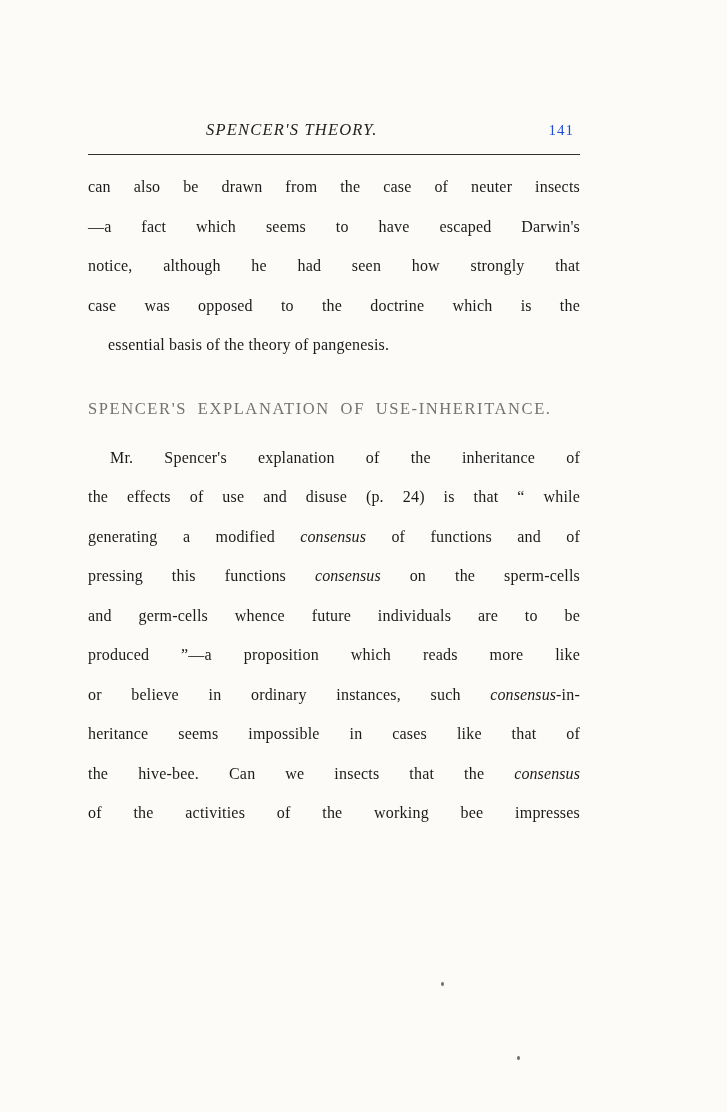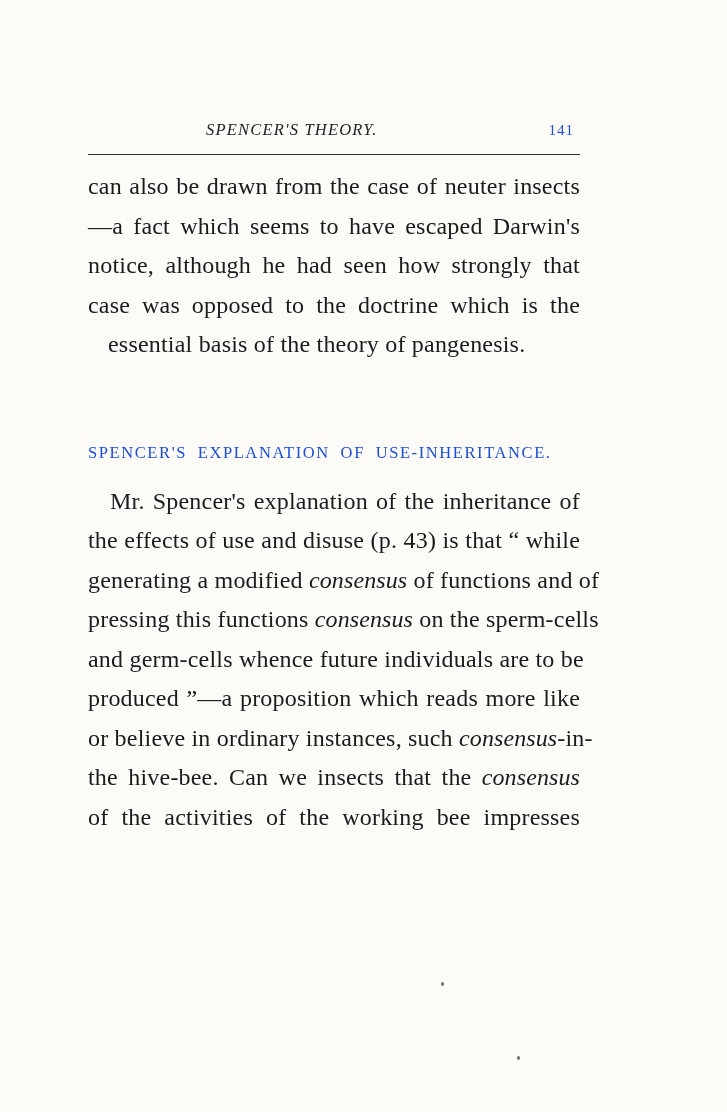--- a/index.html
+++ b/index.html
@@ -45,21 +45,21 @@
     color: #1d4ed8;
   }
   .header-rule {
     margin-top: 10px;
     border: none;
     border-top: 1.6px solid #30302e;
     height: 0;
   }
   .para {
     margin: 0;
-    font-size: 24px;
+    font-size: 16px;
     line-height: 39.5px;
     letter-spacing: 0.2px;
   }
   .para-1 { margin-top: 12px; }
   .para-2 { margin-top: 17px; }
   .line {
     text-align: justify;
     text-align-last: justify;
     white-space: nowrap;
   }
@@ -69,26 +69,26 @@
     margin-left: 20px;
   }
   .line.indent {
     text-indent: 22px;
   }
   .line i {
     font-style: italic;
     letter-spacing: 0.1px;
   }
   .section-heading {
-    margin-top: 76px;
+    margin-top: 32px;
     font-size: 16.5px;
     letter-spacing: 1.6px;
     word-spacing: 5px;
     line-height: 24px;
-    color: #1d4ed8;
+    color: #737373;
     font-weight: normal;
   }
   .speck {
     position: absolute;
     width: 3px;
     height: 4px;
     border-radius: 50%;
     background: #4a4a46;
     opacity: 0.8;
   }
@@ -113,26 +113,27 @@
       <div class="line"><span>—a fact which seems to have escaped Darwin's</span><i></i><span></span></div>
       <div class="line"><span>notice, although he had seen how strongly that</span><i></i><span></span></div>
       <div class="line"><span>case was opposed to the doctrine which is the</span><i></i><span></span></div>
       <div class="line endline"><span>essential basis of the theory of pangenesis.</span><i></i><span></span></div>
     </div>
 
     <div class="section-heading">SPENCER'S EXPLANATION OF USE-INHERITANCE.</div>
 
     <div class="para para-2">
       <div class="line indent"><span>Mr. Spencer's explanation of the inheritance of</span><i></i><span></span></div>
-      <div class="line"><span>the effects of use and disuse (p. 43) is that “ while</span><i></i><span></span></div>
+      <div class="line"><span>the effects of use and disuse (p. 24) is that “ while</span><i></i><span></span></div>
       <div class="line"><span>generating a modified </span><i>consensus</i><span> of functions and of</span></div>
       <div class="line"><span>pressing this functions </span><i>consensus</i><span> on the sperm-cells</span></div>
       <div class="line"><span>and germ-cells whence future individuals are to be</span><i></i><span></span></div>
       <div class="line"><span>produced ”—a proposition which reads more like</span><i></i><span></span></div>
       <div class="line"><span>or believe in ordinary instances, such </span><i>consensus</i><span>-in-</span></div>
+      <div class="line"><span>heritance seems impossible in cases like that of</span><i></i><span></span></div>
       <div class="line"><span>the hive-bee. Can we insects that the </span><i>consensus</i><span></span></div>
       <div class="line"><span>of the activities of the working bee impresses</span><i></i><span></span></div>
     </div>
 
   </div>
 
   <div class="speck speck-1"></div>
   <div class="speck speck-2"></div>
 </div>
 

